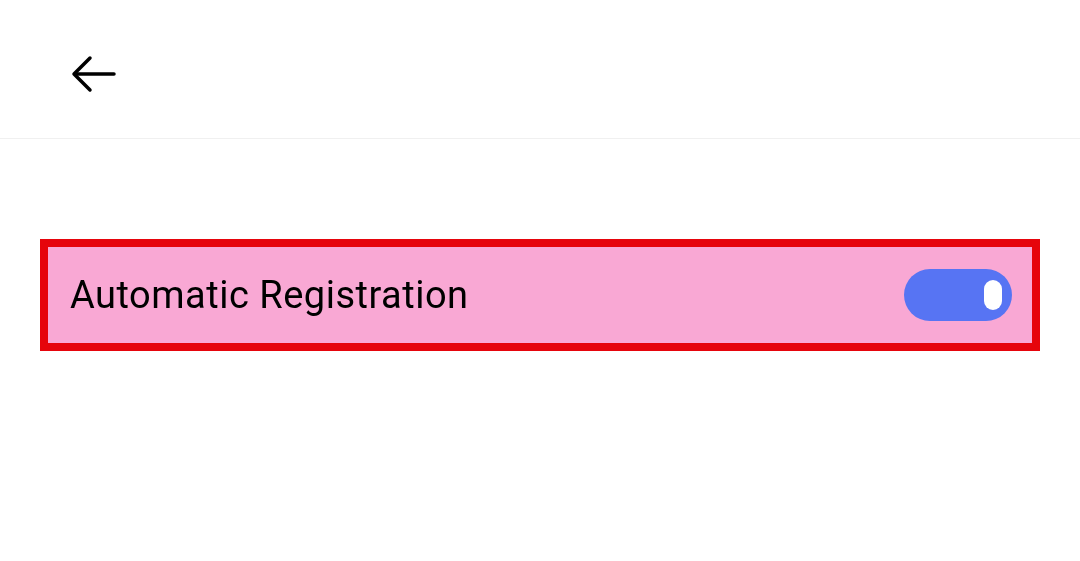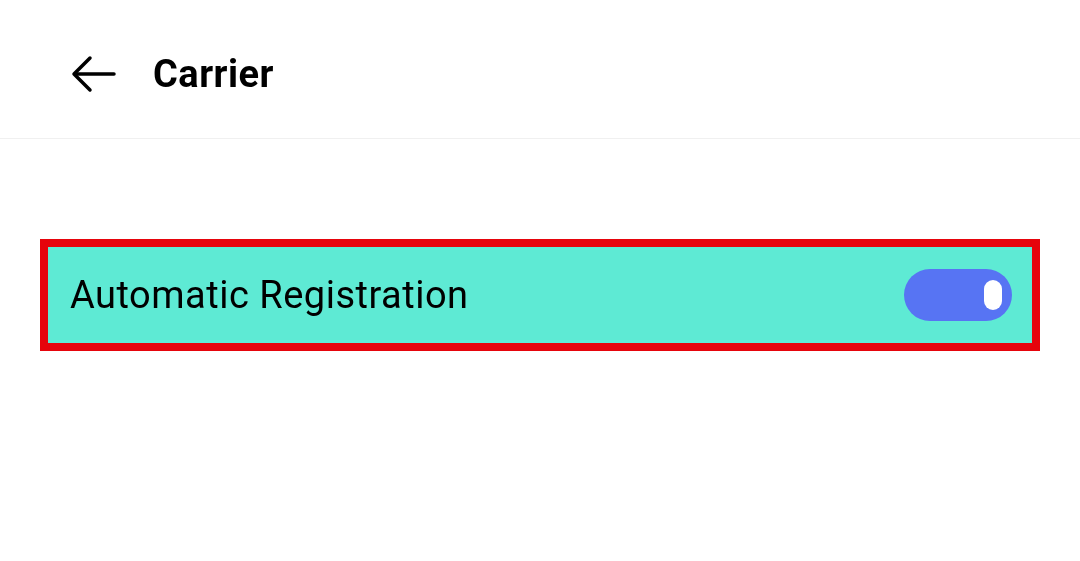--- a/index.html
+++ b/index.html
@@ -46,21 +46,21 @@
     .settings-container {
       padding: 100px 40px 0 40px;
     }
     
     .setting-row {
       display: flex;
       align-items: center;
       justify-content: space-between;
       padding: 22px 20px 22px 22px;
       border: 8px solid #e6040c;
-      background: #5eead4;
+      background: #f9a8d4;
     }
     
     .setting-label {
       font-size: 38px;
       font-weight: 400;
       color: #000000;
       letter-spacing: 0.5px;
     }
     
     .toggle-switch {
@@ -86,21 +86,20 @@
 </head>
 <body>
 
 <div class="header">
   <div class="back-arrow">
     <svg viewBox="0 0 48 48" fill="none" stroke="#000000" stroke-width="3.5" stroke-linecap="round" stroke-linejoin="round">
       <line x1="44" y1="24" x2="6" y2="24"></line>
       <polyline points="20,8 4,24 20,40"></polyline>
     </svg>
   </div>
-  <h1 class="header-title">Carrier</h1>
 </div>
 
 <div class="settings-container">
   <div class="setting-row">
     <span class="setting-label">Automatic Registration</span>
     <div class="toggle-switch">
       <div class="toggle-knob"></div>
     </div>
   </div>
 </div>

